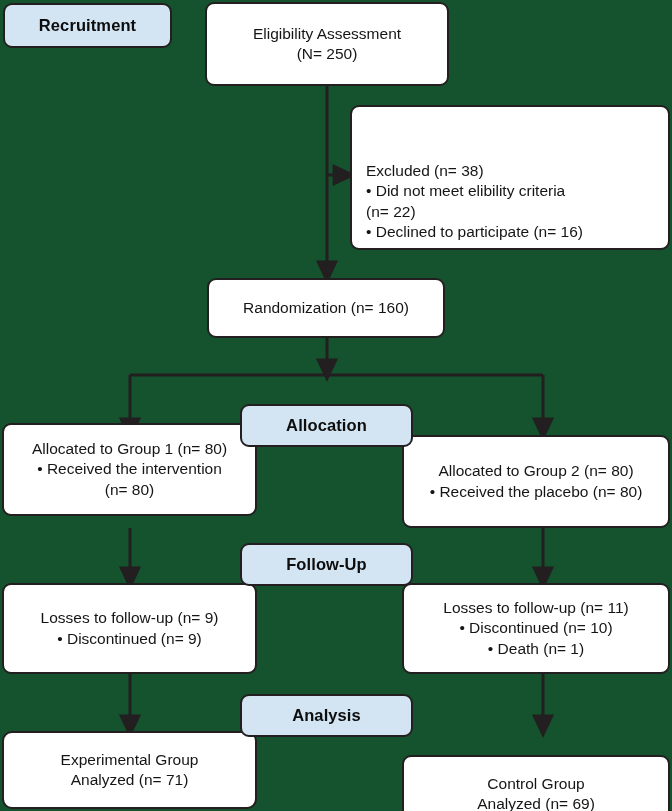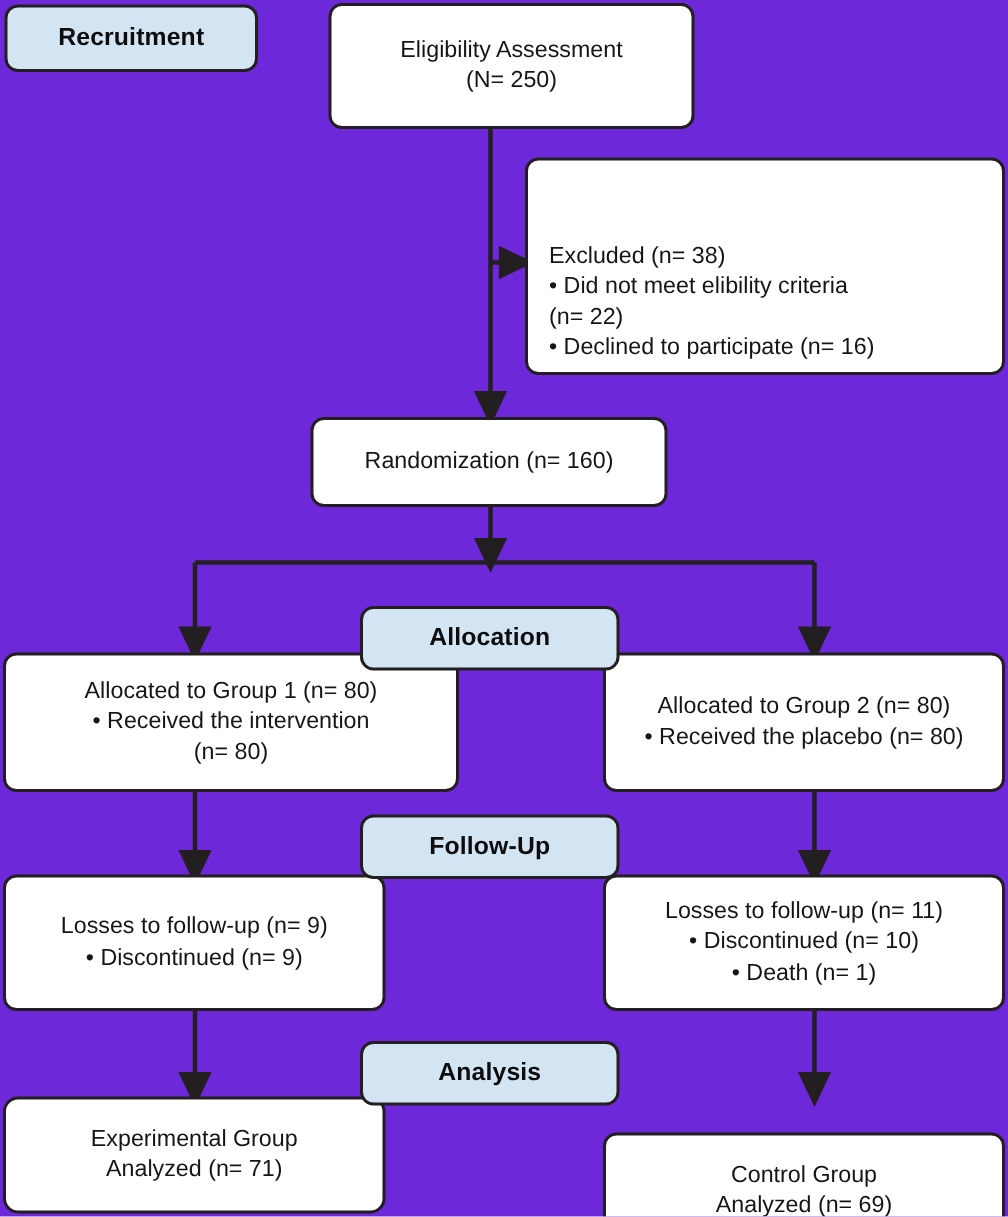--- a/index.html
+++ b/index.html
@@ -8,21 +8,21 @@
     background: #ffffff;
   }
   body {
     font-family: "Liberation Sans", "DejaVu Sans", sans-serif;
     color: #1a1a1a;
   }
   #diagram {
     position: relative;
     width: 672px;
     height: 811px;
-    background: #6d28d9;
+    background: #14532d;
     overflow: hidden;
   }
   svg.connectors {
     position: absolute;
     left: 0;
     top: 0;
     width: 672px;
     height: 811px;
     pointer-events: none;
   }
@@ -88,37 +88,37 @@
 
     <line x1="130" y1="528" x2="130" y2="578" stroke="#231f20" stroke-width="3" marker-end="url(#arrowhead)"></line>
     <line x1="543" y1="528" x2="543" y2="578" stroke="#231f20" stroke-width="3" marker-end="url(#arrowhead)"></line>
 
     <line x1="130" y1="674" x2="130" y2="726" stroke="#231f20" stroke-width="3" marker-end="url(#arrowhead)"></line>
     <line x1="543" y1="674" x2="543" y2="726" stroke="#231f20" stroke-width="3" marker-end="url(#arrowhead)"></line>
   </svg>
 
   <div class="stage" style="left:3px; top:3px; width:169px; height:45px;">Recruitment</div>
 
-  <div class="node center" style="left:205px; top:2px; width:244px; height:84px;margin-left:14px;">
+  <div class="node center" style="left:205px; top:2px; width:244px; height:84px;">
     <span class="txt">Eligibility Assessment
 (N= 250)</span>
   </div>
 
   <div class="node left" style="left:350px; top:105px; width:320px; height:145px;">
     <span class="txt">Excluded (n= 38)
 • Did not meet elibility criteria
 (n= 22)
 • Declined to participate (n= 16)</span>
   </div>
 
   <div class="node center" style="left:207px; top:278px; width:238px; height:60px;">
     <span class="txt">Randomization (n= 160)</span>
   </div>
 
-  <div class="node center" style="left:2px; top:435px; width:304px; height:93px;">
+  <div class="node center" style="left:2px; top:423px; width:255px; height:93px;">
     <span class="txt">Allocated to Group 1 (n= 80)
 • Received the intervention
 (n= 80)</span>
   </div>
   <div class="node center" style="left:402px; top:435px; width:268px; height:93px;">
     <span class="txt">Allocated to Group 2 (n= 80)
 • Received the placebo (n= 80)</span>
   </div>
   <div class="stage" style="left:240px; top:404px; width:173px; height:43px;">Allocation</div>
 

